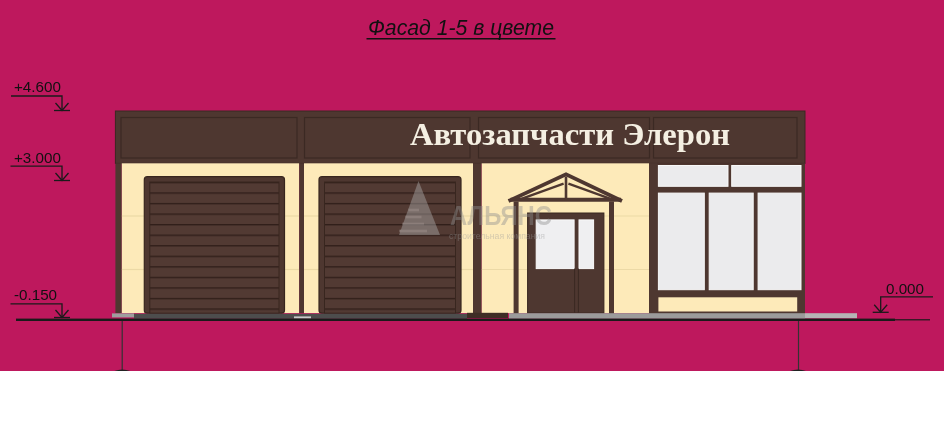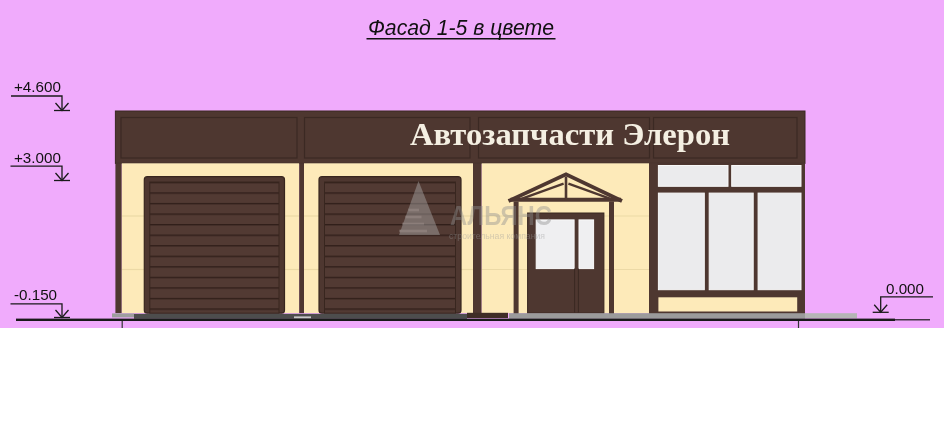--- a/index.html
+++ b/index.html
@@ -1,16 +1,16 @@
 <!DOCTYPE html>
 <html><head>
 <meta charset="utf-8">
 <style>
   html,body{margin:0;padding:0;background:#ffffff;}
-  #stage{position:relative;width:944px;height:328px;background:#f0abfc;overflow:hidden;
+  #stage{position:relative;width:944px;height:371px;background:#be185d;overflow:hidden;
          font-family:"Liberation Sans",sans-serif;}
 </style>
 </head>
 <body>
 <div id="stage">
 <svg width="944" height="425" viewBox="0 0 944 425" xmlns="http://www.w3.org/2000/svg" font-family="Liberation Sans, sans-serif">
 
   <g>
     <text x="368" y="35.2" font-size="21.5" font-style="italic" fill="#111" textLength="186" lengthAdjust="spacingAndGlyphs">Фасад 1-5 в цвете</text>
     <line x1="366.5" y1="38.8" x2="555.5" y2="38.8" stroke="#111" stroke-width="1.6"></line>

